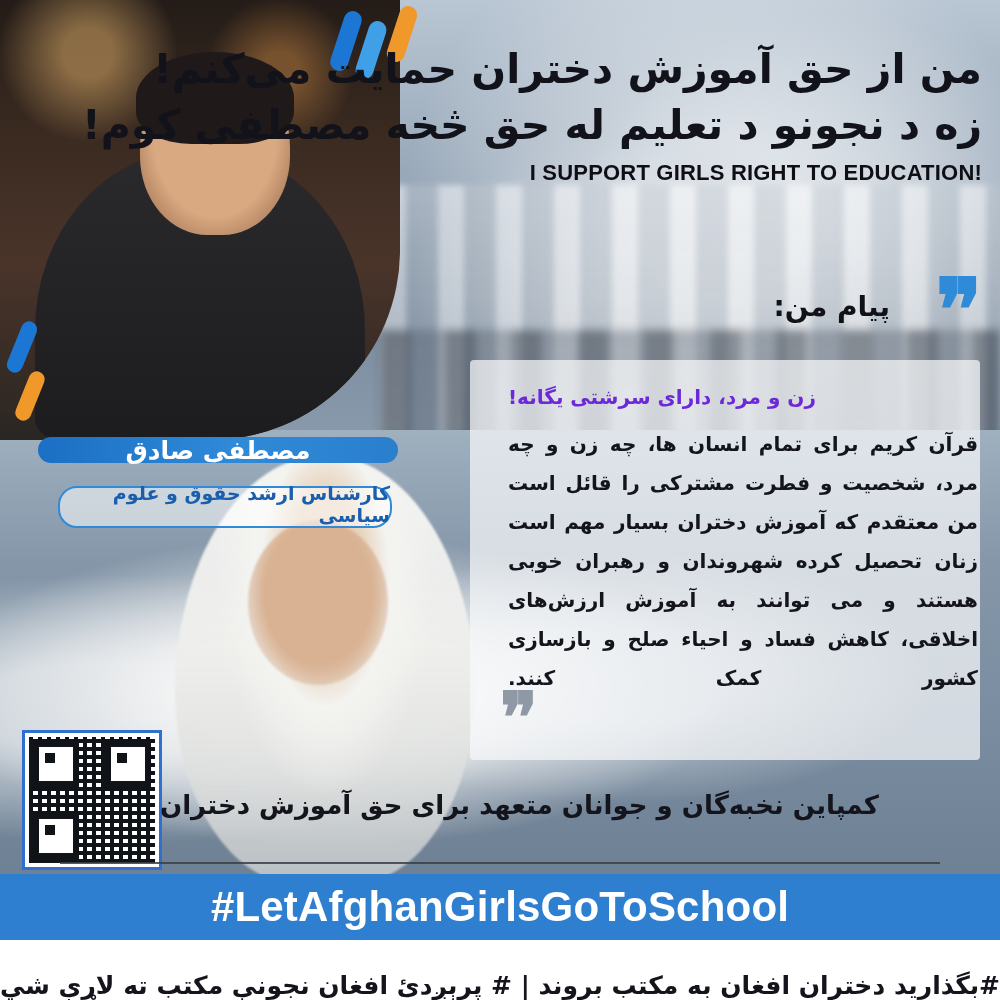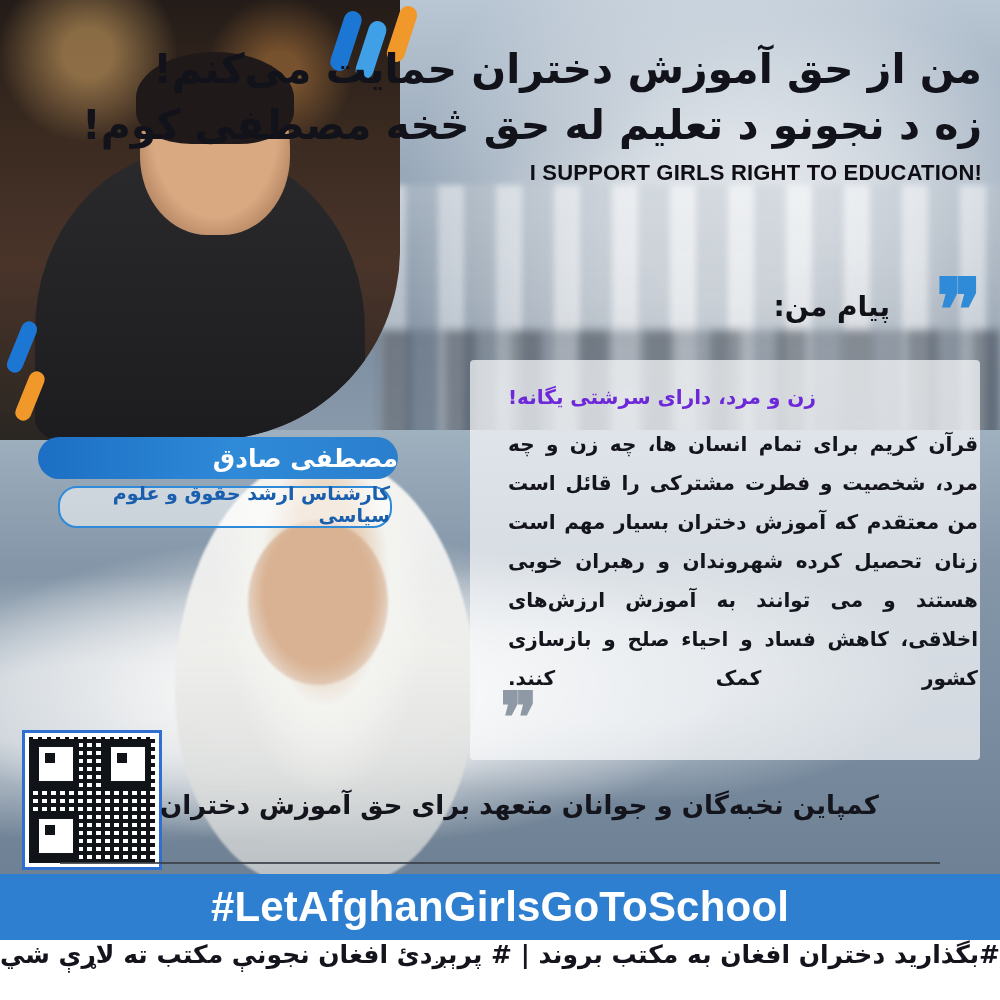--- a/index.html
+++ b/index.html
@@ -244,26 +244,26 @@
     line-height: 0.55;
     letter-spacing: -4px;
   }
 
   
   .name-badge {
     position: absolute;
     left: 38px;
     top: 437px;
     width: 360px;
-    height: 42px;
+    height: 26px;
     border-radius: 21px;
     background: linear-gradient(90deg, #1c6fc4 0%, #2f8ad8 55%, #2a7fcd 100%);
     display: flex;
     align-items: center;
-    justify-content: flex-end;
+    justify-content: center;
   }
   .name-badge span {
     direction: rtl;
     font-family: "DejaVu Sans", sans-serif;
     font-weight: bold;
     font-size: 25px;
     color: #ffffff;
   }
   .role-badge {
     position: absolute;
@@ -370,21 +370,21 @@
     letter-spacing: 0.2px;
   }
   .bottom-line {
     position: absolute;
     left: 0;
     top: 940px;
     width: 1000px;
     height: 60px;
     background: #ffffff;
     display: flex;
-    align-items: flex-start;
+    align-items: flex-end;
     justify-content: center;
     direction: rtl;
   }
   .bottom-line span {
     font-family: "DejaVu Sans", sans-serif;
     font-weight: bold;
     font-size: 25px;
     color: #14141c;
     white-space: nowrap;
   }

